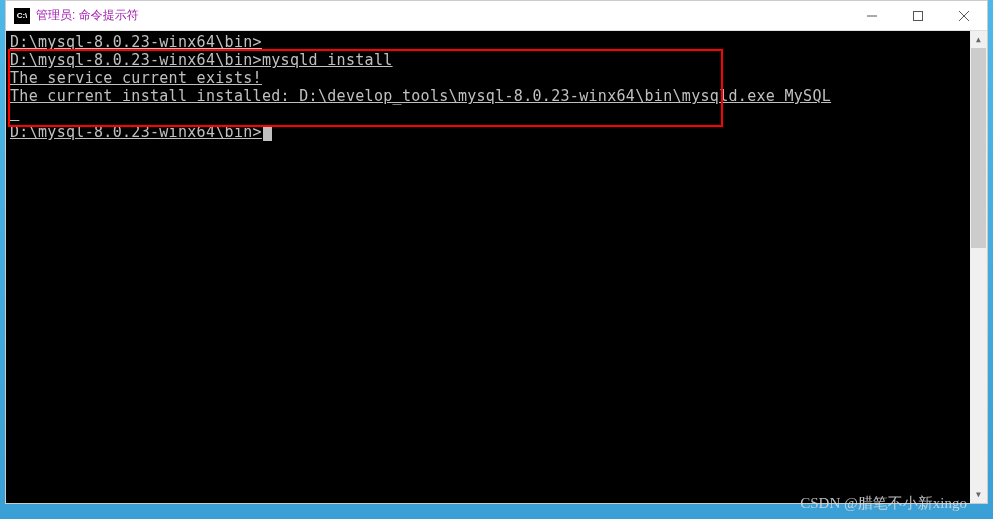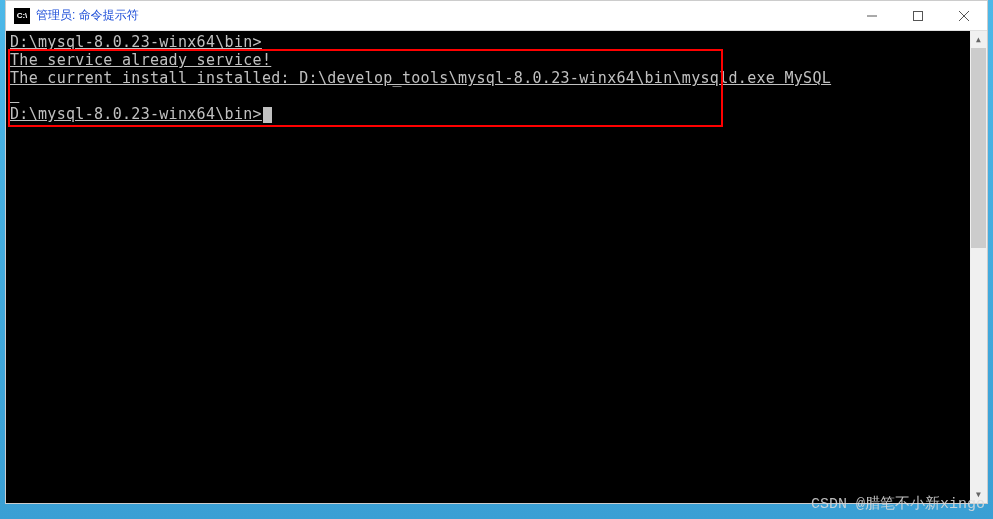--- a/index.html
+++ b/index.html
@@ -39,21 +39,21 @@
       font-weight: bold;
       display: flex;
       align-items: center;
       justify-content: center;
       margin-right: 6px;
       font-family: sans-serif;
     }
     .titlebar-text {
       font-size: 12px;
       font-family: "Microsoft YaHei", sans-serif;
-      color: #1d4ed8;
+      color: #a21caf;
       flex: 1;
     }
     .titlebar-controls {
       display: flex;
       height: 100%;
     }
     .titlebar-btn {
       width: 46px;
       height: 100%;
       display: flex;
@@ -113,23 +113,23 @@
     .cursor {
       display: inline-block;
       width: 9px;
       height: 16px;
       background: #c0c0c0;
       vertical-align: text-bottom;
       margin-left: 1px;
     }
     .watermark {
       position: absolute;
-      right: 8px;
+      right: 26px;
       bottom: 6px;
-      font-family: Liberation Mono, monospace;
+      font-family: Liberation Serif, serif;
       font-size: 15px;
       color: rgba(220, 220, 220, 0.85);
       pointer-events: none;
     }
   </style>
 </head>
 <body>
 
 <div class="window">
   <div class="titlebar">
@@ -150,21 +150,22 @@
         <svg viewBox="0 0 10 10">
             <line x1="0" y1="0" x2="10" y2="10" stroke="currentColor" stroke-width="1"></line>
             <line x1="10" y1="0" x2="0" y2="10" stroke="currentColor" stroke-width="1"></line>
           </svg>
       </div>
     </div>
   </div>
   <div class="terminal">
     <div id="terminal-lines">
         <div class="terminal-line">D:\mysql-8.0.23-winx64\bin&gt;</div>
-        <div class="terminal-line">The service already service!</div>
+        <div class="terminal-line">D:\mysql-8.0.23-winx64\bin&gt;mysqld install</div>
+        <div class="terminal-line">The service current exists!</div>
         <div class="terminal-line">The current install installed: D:\develop_tools\mysql-8.0.23-winx64\bin\mysqld.exe MySQL</div>
         <div class="terminal-line">&nbsp;</div>
         <div class="terminal-line">D:\mysql-8.0.23-winx64\bin&gt;<span class="cursor"></span></div>
       </div>
     <div class="highlight-box" style="top: 18px; left: 2px; width: 715px; height: 78px;"></div>
     <div class="scrollbar">
       <div class="scrollbar-arrow up">▲</div>
       <div class="scrollbar-thumb"></div>
       <div class="scrollbar-arrow down">▼</div>
     </div>

